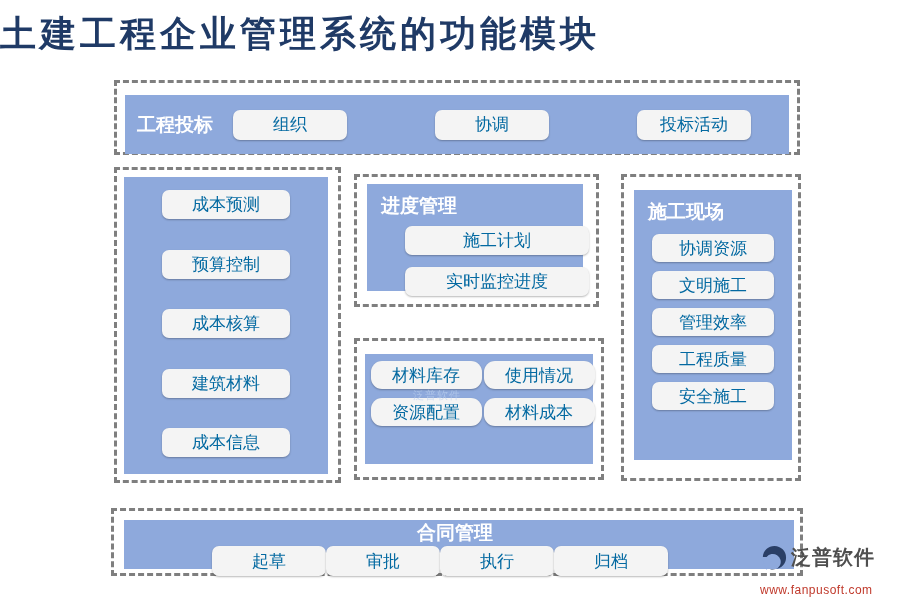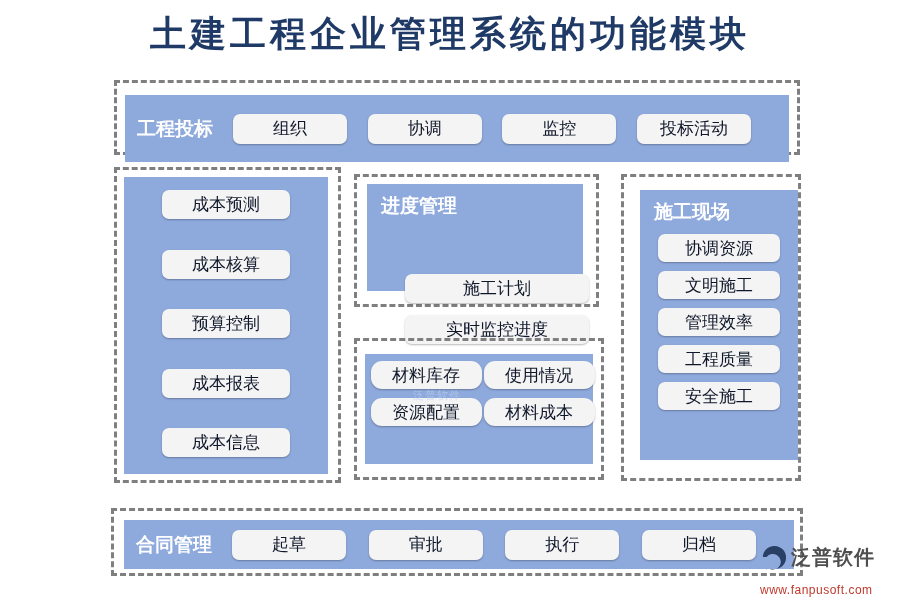--- a/index.html
+++ b/index.html
@@ -1,103 +1,102 @@
 <!DOCTYPE html>
 <html><head>
 <meta charset="utf-8">
 <style>
   html,body{margin:0;padding:0;background:#ffffff;}
   .stage{
     position:relative;width:900px;height:600px;overflow:hidden;background:#ffffff;
     font-family:"Liberation Sans","DejaVu Sans",sans-serif;
   }
   .page-title{
-    position:absolute;left:0;top:10px;width:100%;text-align:center;
+    position:absolute;left:0;top:10px;width:100%;text-align:left;
     font-size:36px;font-weight:bold;color:#1f3a66;letter-spacing:4px;margin:0;
   }
   .dash{position:absolute;border:3px dashed #7f7f7f;box-sizing:border-box;}
   .panel{position:absolute;background:#8ea9dc;box-sizing:border-box;}
   .sec-label{color:#ffffff;font-weight:bold;font-size:19px;white-space:nowrap;}
   .btn{
-    background:#f4f4f4;border-radius:7px;color:#0f172a;font-size:17px;
+    background:#f4f4f4;border-radius:7px;color:#0369a1;font-size:17px;
     display:flex;align-items:center;justify-content:center;
     box-shadow:0 1px 2px rgba(0,0,0,0.28);cursor:pointer;white-space:nowrap;
     box-sizing:border-box;
   }
   
   .hband-panel{display:flex;align-items:center;}
   .hband-panel .sec-label{margin-left:12px;width:96px;flex:0 0 auto;}
   .hbtns{flex:1;display:flex;justify-content:space-between;padding-right:38px;}
   .hbtns .btn{width:114px;height:30px;}
   
   .vpanel{display:flex;flex-direction:column;}
   .vpanel .sec-label{margin:9px 0 0 14px;}
   .vbtns{flex:1;display:flex;flex-direction:column;align-items:center;}
   
   .band-top{left:114px;top:80px;width:686px;height:75px;}
-  .band-top .panel{left:8px;top:12px;width:664px;height:67px;}
+  .band-top .panel{left:8px;top:12px;width:664px;height:59px;}
   
   .col-cost{left:114px;top:167px;width:227px;height:316px;}
   .col-cost .panel{left:7px;top:7px;width:204px;height:297px;}
   .col-cost .vbtns{justify-content:space-between;padding:13px 0 17px;}
   .col-cost .btn{width:128px;height:29px;}
   
   .box-schedule{left:354px;top:174px;width:245px;height:133px;}
-  .box-schedule .panel{left:10px;top:7px;width:216px;height:107px;gap:48px;}
+  .box-schedule .panel{left:10px;top:7px;width:216px;height:107px;}
   .box-schedule .vbtns{justify-content:flex-start;gap:12px;margin-top:7px;}
   .box-schedule .btn{width:184px;height:29px;margin-left:44px;}
   
   .box-materials{left:354px;top:338px;width:250px;height:142px;}
   .box-materials .panel{left:8px;top:13px;width:228px;height:110px;}
   .mat-grid{display:grid;grid-template-columns:104px 104px;gap:9px;justify-content:center;margin-top:7px;}
   .mat-grid .btn{width:111px;height:28px;border-radius:11px;}
   .watermark{
     position:absolute;left:48px;top:34px;font-size:11px;color:#bcd0ee;opacity:0.65;
     pointer-events:none;letter-spacing:1px;
   }
   
   .col-site{left:621px;top:174px;width:180px;height:307px;}
-  .col-site .panel{left:16px;top:13px;width:158px;height:270px;}
+  .col-site .panel{left:10px;top:13px;width:158px;height:270px;}
   .col-site .vbtns{justify-content:flex-start;gap:9px;margin-top:9px;border-radius:20px;}
   .col-site .btn{width:122px;height:28px;}
   
   .band-bottom{left:111px;top:508px;width:692px;height:68px;}
-  .band-bottom .panel{left:10px;top:9px;width:670px;height:49px;}
+  .band-bottom .panel{left:10px;top:9px;width:670px;height:49px;flex-direction:column;}
   
   .brand{position:absolute;left:760px;top:544px;width:138px;}
   .brand-row{display:flex;align-items:center;gap:3px;}
   .brand-name{font-size:20px;font-weight:bold;color:#4f4f4f;letter-spacing:1px;}
   .brand-url{font-size:12px;color:#c0392b;margin-top:12px;letter-spacing:0.5px;}
 </style>
 </head>
 <body>
 
 <div class="stage">
 
   <h1 class="page-title">土建工程企业管理系统的功能模块</h1>
 
   <div class="dash band-top">
     <div class="panel hband-panel">
       <span class="sec-label">工程投标</span>
       <div class="hbtns">
         <div class="btn">组织</div>
         <div class="btn">协调</div>
-        <div class="btn">监控</div>
         <div class="btn">投标活动</div>
       </div>
     </div>
   </div>
 
   <div class="dash col-cost">
     <div class="panel vpanel">
       <div class="vbtns">
         <div class="btn">成本预测</div>
+        <div class="btn">预算控制</div>
         <div class="btn">成本核算</div>
-        <div class="btn">预算控制</div>
-        <div class="btn">成本报表</div>
+        <div class="btn">建筑材料</div>
         <div class="btn">成本信息</div>
       </div>
     </div>
   </div>
 
   <div class="dash box-schedule">
     <div class="panel vpanel">
       <span class="sec-label">进度管理</span>
       <div class="vbtns">
         <div class="btn">施工计划</div>

